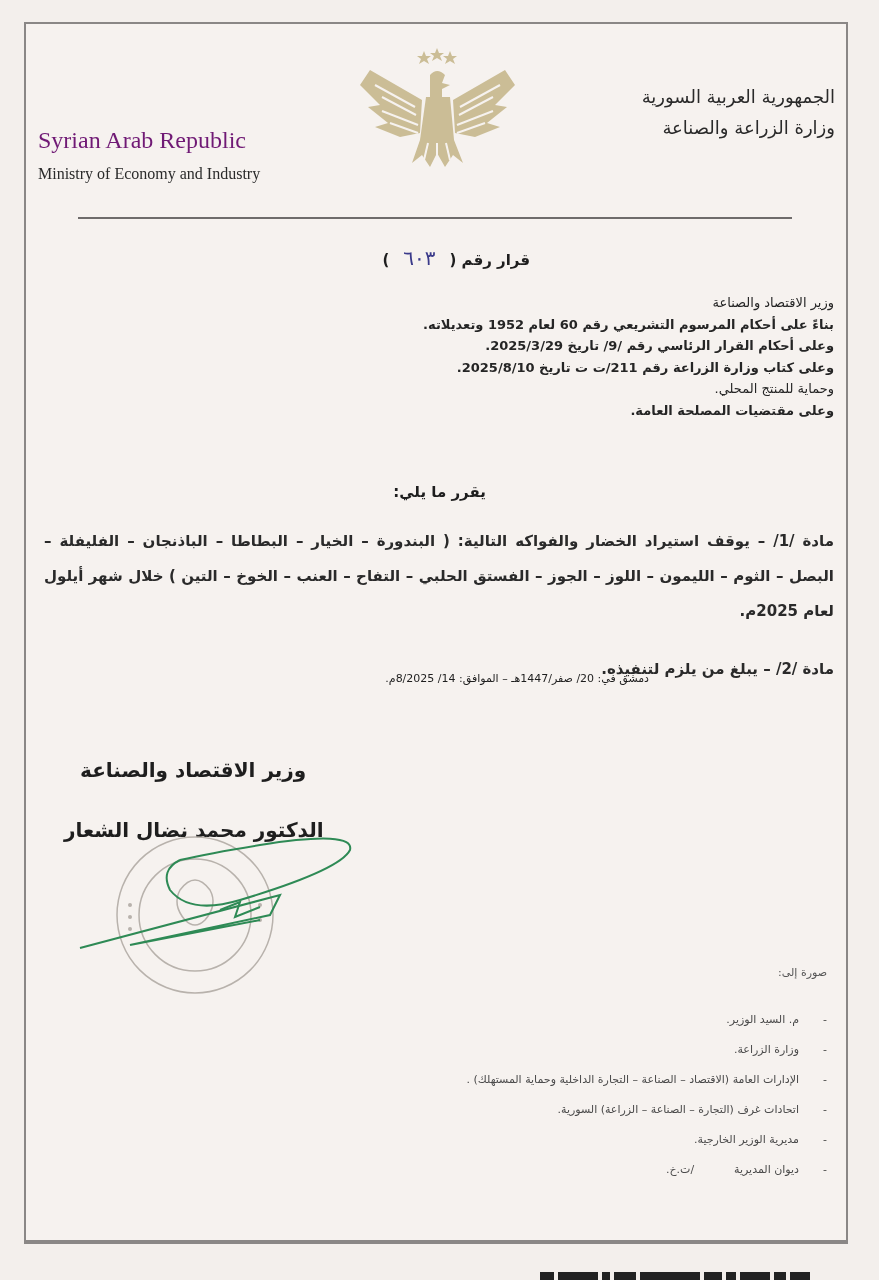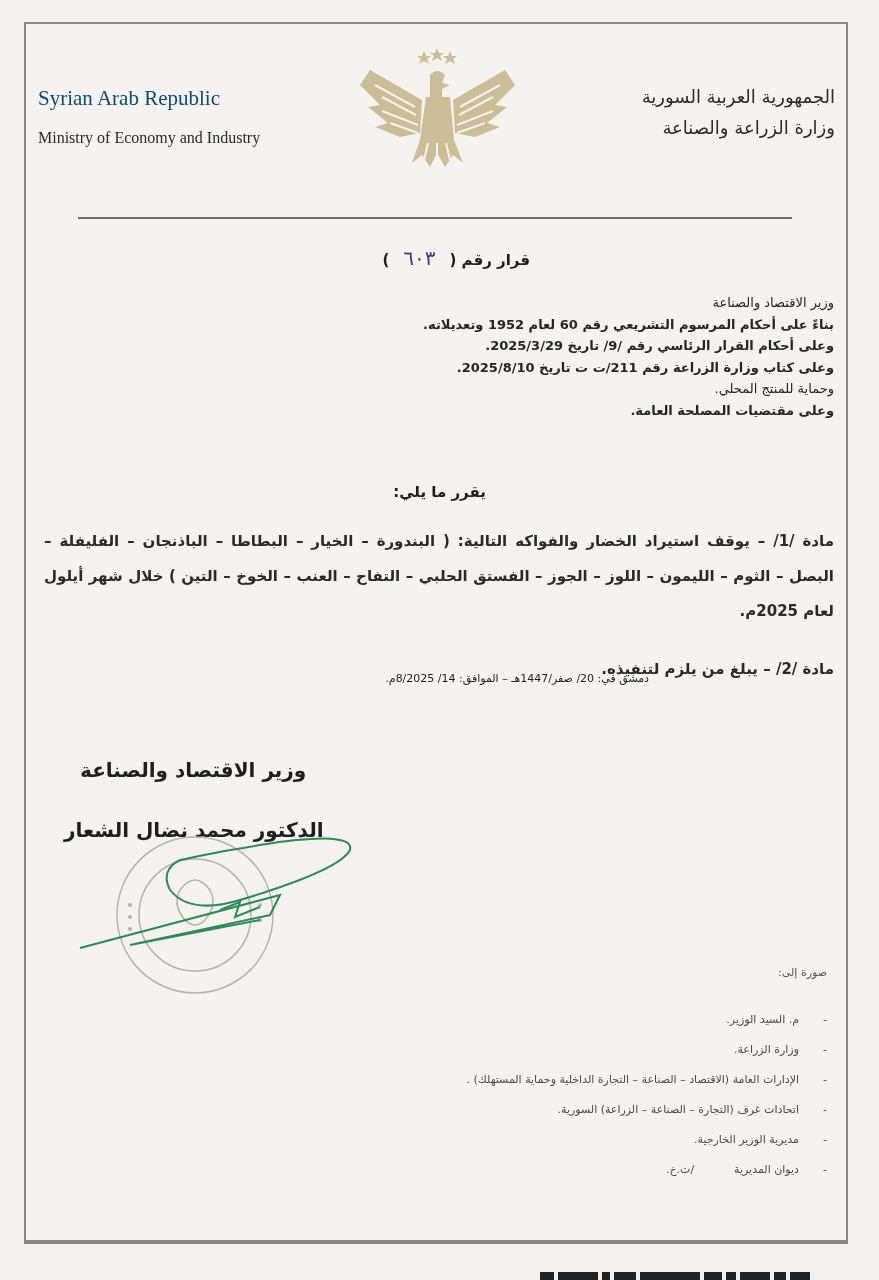--- a/index.html
+++ b/index.html
@@ -9,22 +9,22 @@
       font-family: "Liberation Serif", serif;
       color: #1e1e1e;
       position: relative;
     }
     .page-frame {
       position: absolute; left: 24px; top: 22px; width: 824px; height: 1222px;
       border: 2px solid #8a8786; border-bottom-width: 4px; box-sizing: border-box;
       background: #f6f2ef;
     }
     .hdr-en { position: absolute; left: 38px; top: 86px; }
-    .hdr-en .l1 { font-size: 21px; color: #0c4a6e; }
-    .hdr-en .l2 { font-size: 16px; color: #2a2a2a; margin-top: 18px; }
+    .hdr-en .l1 { font-size: 24px; color: #701a75; margin-top: 41px; }
+    .hdr-en .l2 { font-size: 16px; color: #2a2a2a; margin-top: 11px; }
     .hdr-ar { position: absolute; right: 44px; top: 86px; direction: rtl; text-align: right; font-family: "DejaVu Sans", sans-serif; }
     .hdr-ar .l1 { font-size: 18px; color: #2a2a2a; }
     .hdr-ar .l2 { font-size: 18px; color: #2a2a2a; margin-top: 10px; }
     .emblem { position: absolute; left: 360px; top: 45px; width: 155px; height: 125px; }
     .hr { position: absolute; left: 78px; top: 217px; width: 714px; height: 2px; background: #6f6c6b; }
     .rtl { direction: rtl; text-align: right; font-family: "DejaVu Sans", sans-serif; }
     .decision-no { position: absolute; left: 340px; top: 246px; width: 190px; font-size: 15px; font-weight: bold; }
     .decision-no .num { color: #3a3a8a; font-weight: normal; font-size: 20px; letter-spacing: 6px; padding: 0 14px; font-family: "DejaVu Serif", serif; }
     .preamble { position: absolute; right: 45px; top: 292px; width: 600px; font-size: 13px; line-height: 21.5px; font-weight: bold; color: #252525; }
     .preamble .plain { font-weight: normal; }

